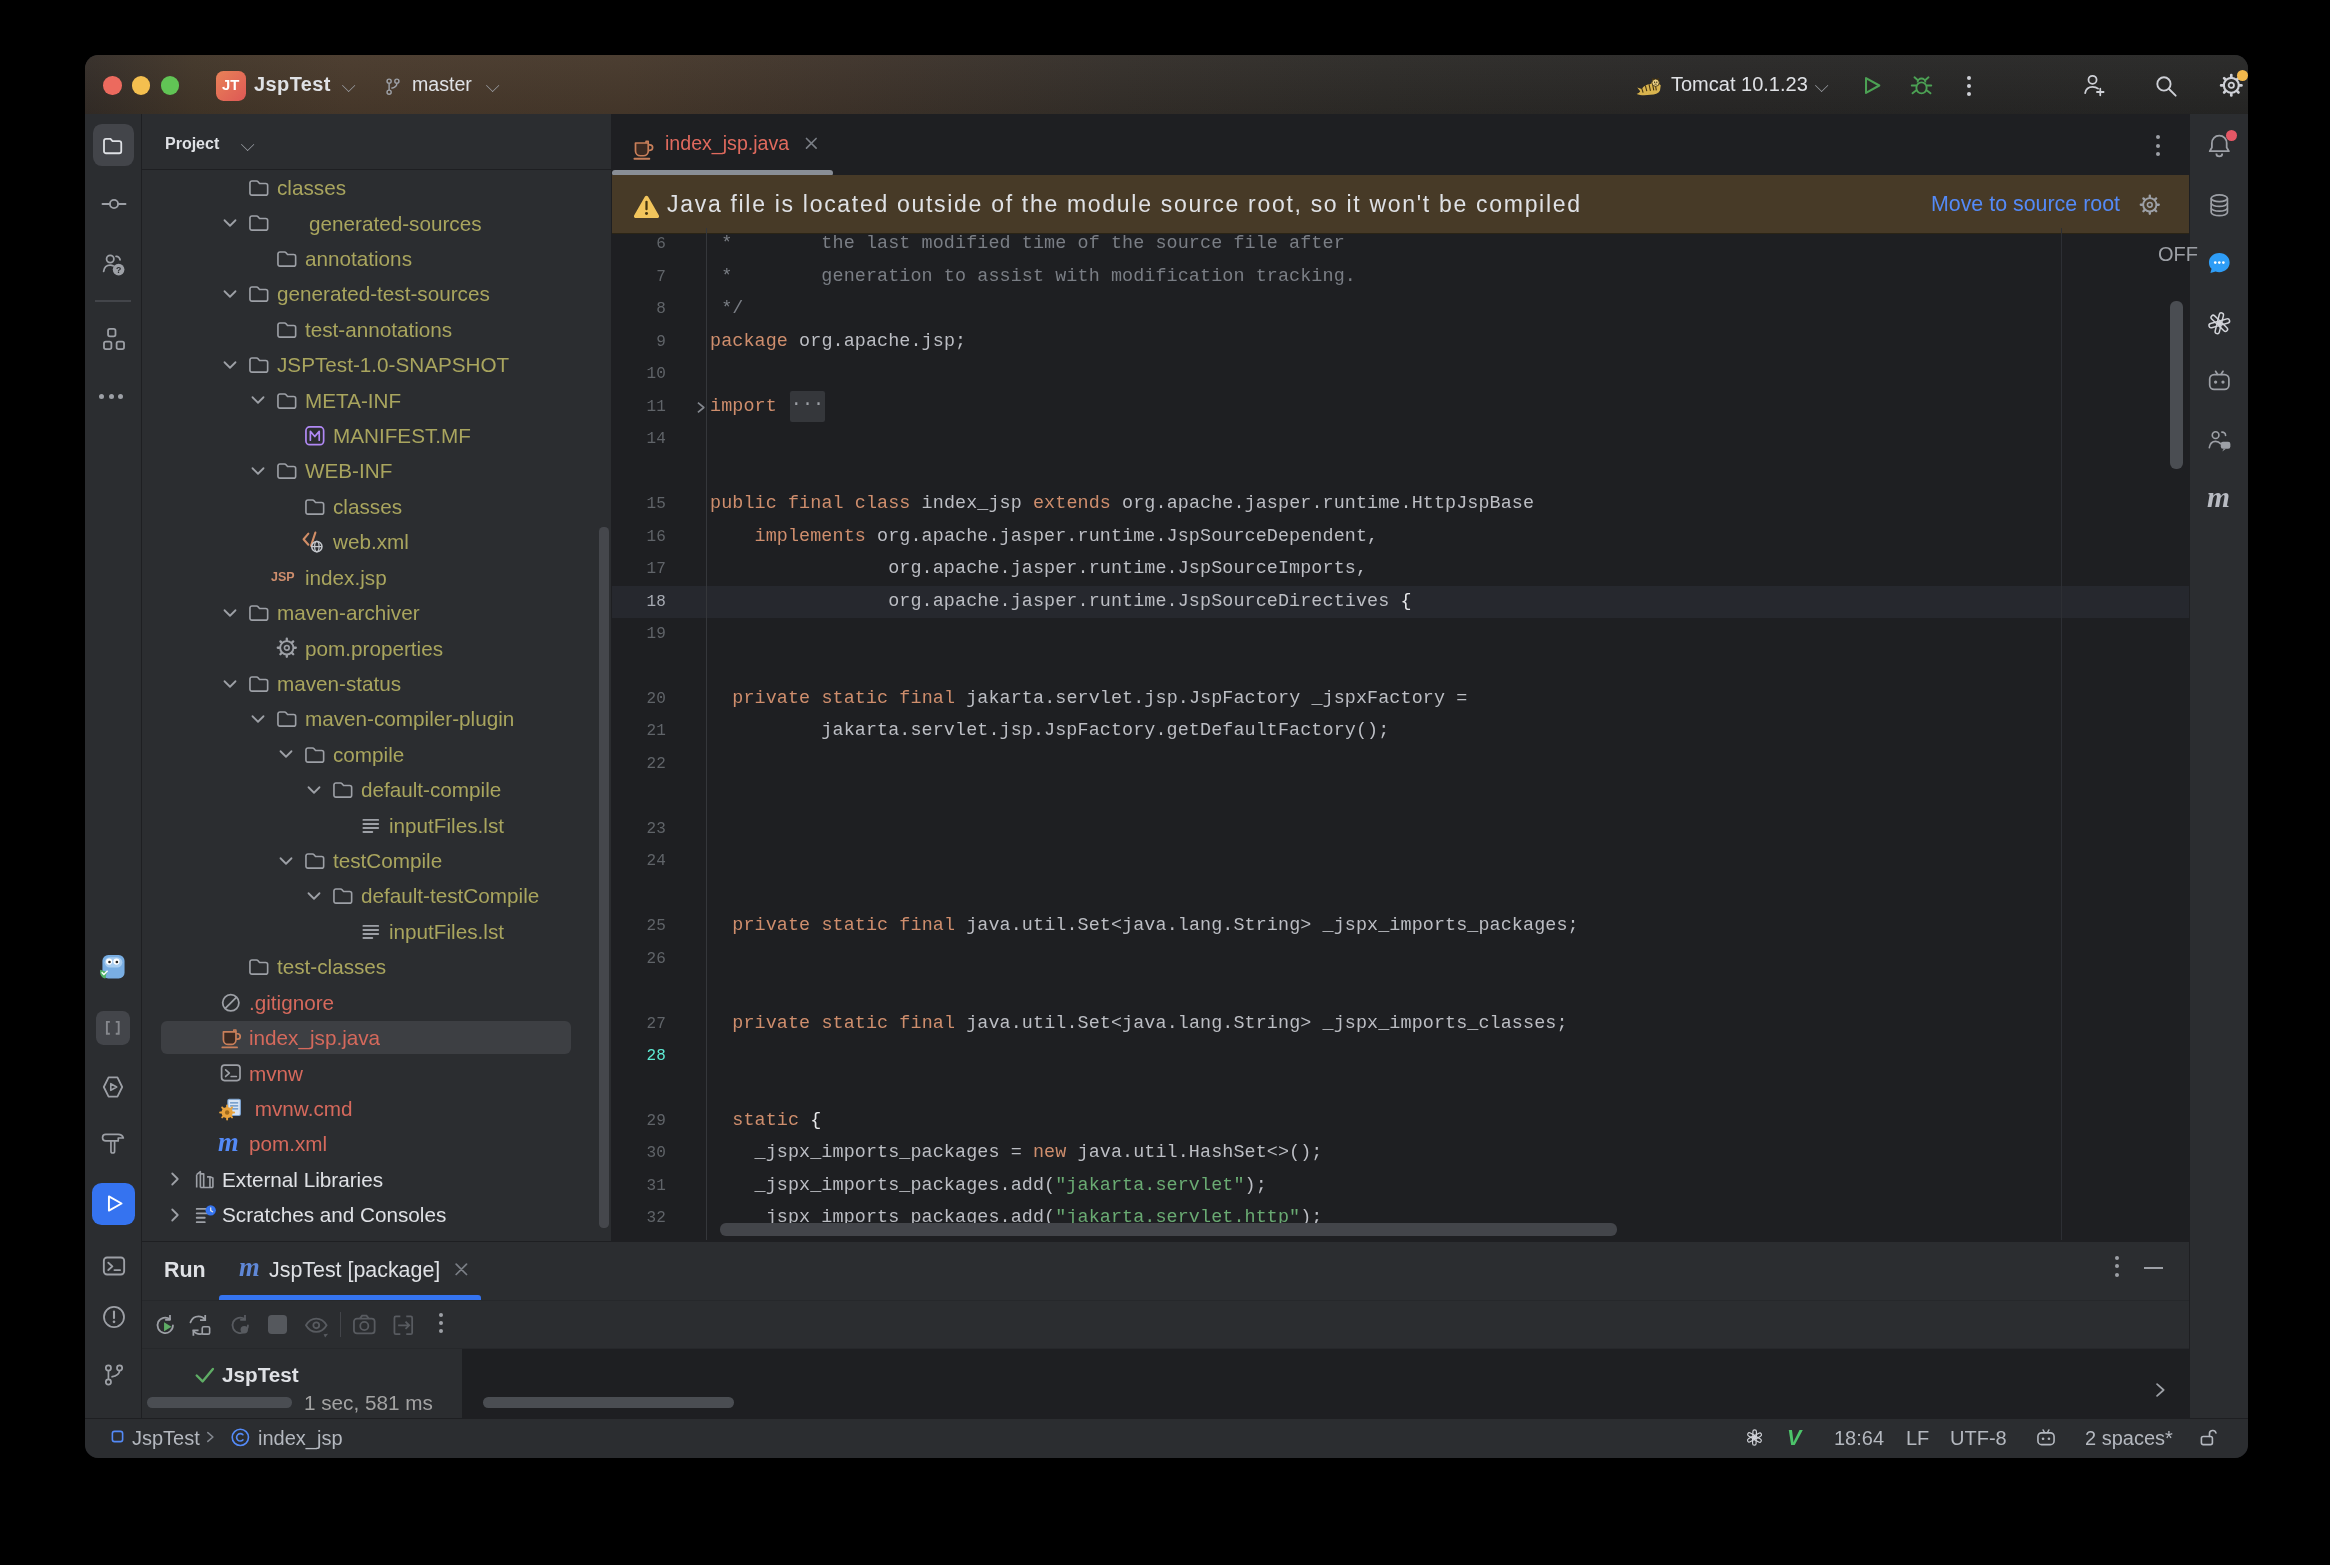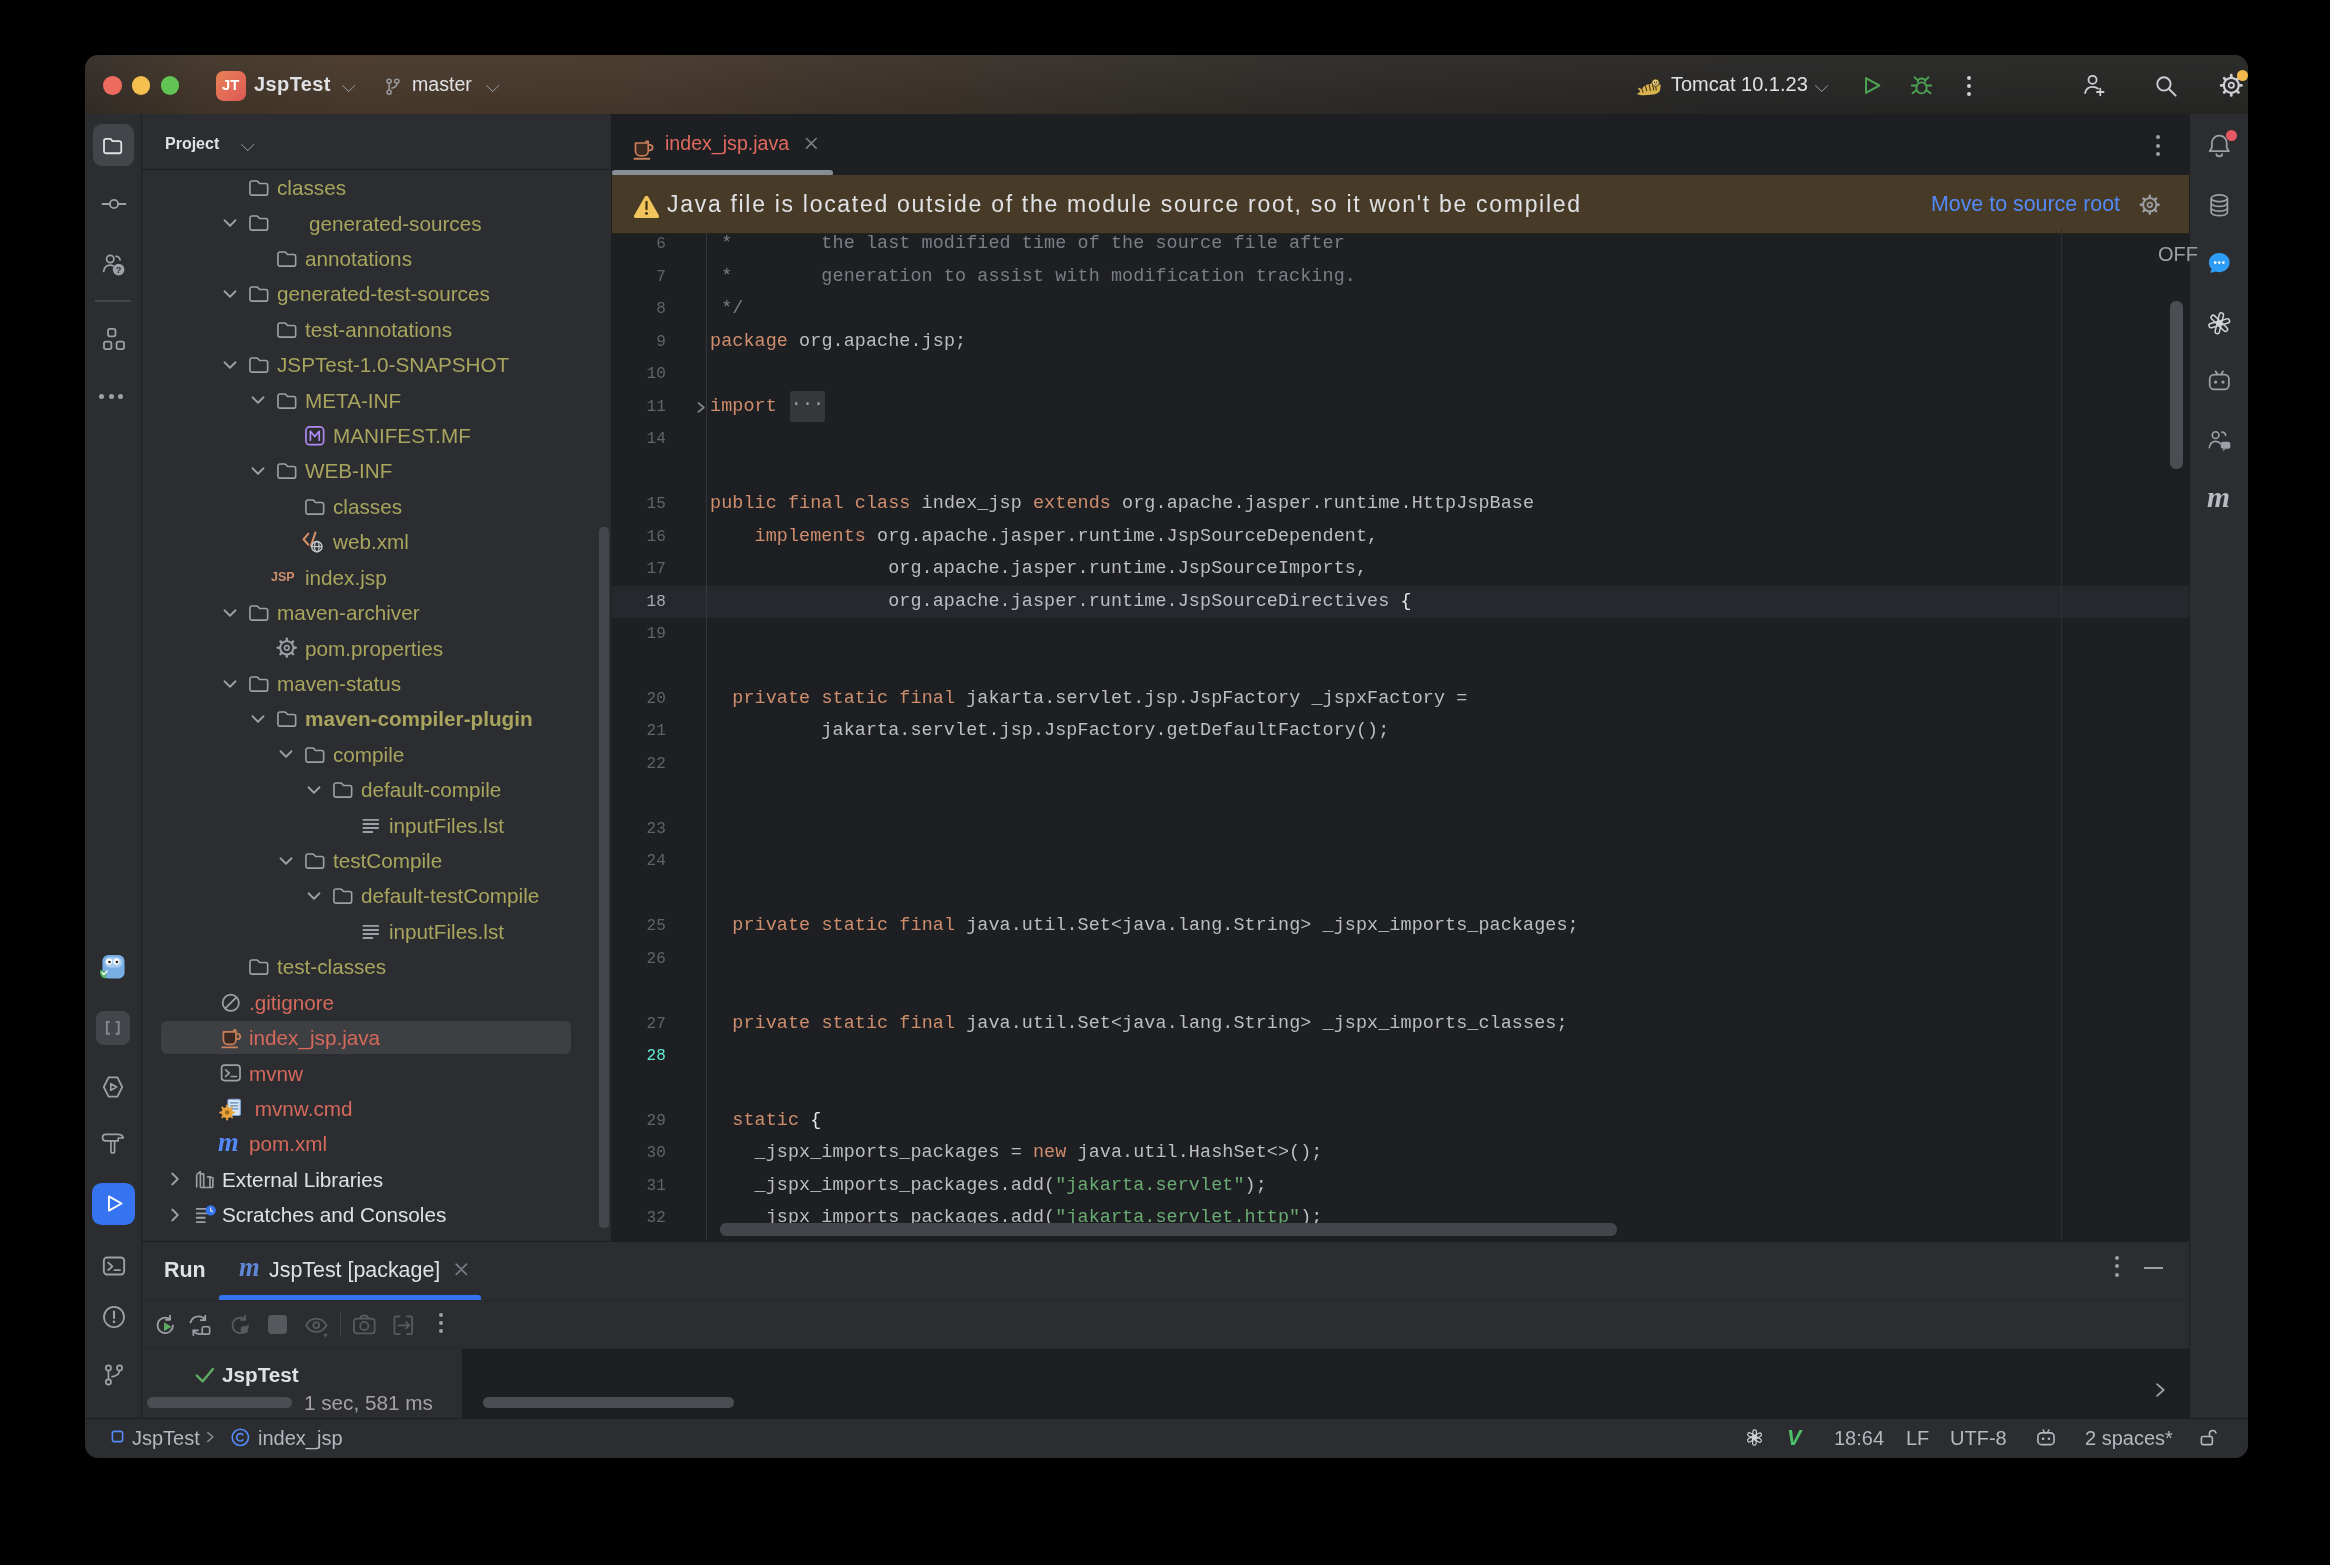--- a/index.html
+++ b/index.html
@@ -252,21 +252,21 @@
 <svg class="ic" style="left:162px;top:617px;" width="23.6" height="23.6" viewBox="0 0 32 32">
       <path d="M4 9.5c0-1.5 1.2-2.7 2.7-2.7h6.2c.8 0 1.6.4 2.1 1l2 2.3h8.3c1.5 0 2.7 1.2 2.7 2.7v10.5c0 1.5-1.2 2.7-2.7 2.7H6.7c-1.5 0-2.7-1.2-2.7-2.7z" fill="none" stroke="#9da0a6" stroke-width="2.2"></path>
     </svg>
 <div class="treetxt olive" style="left:192px;top:611px;">maven-status</div>
 <svg class="ic" style="left:162px;top:653px;" width="22" height="22" viewBox="0 0 32 32">
       <path d="M8 12l8 8 8-8" fill="none" stroke="#9da0a6" stroke-width="2.6" stroke-linecap="round" stroke-linejoin="round"></path>
     </svg>
 <svg class="ic" style="left:190px;top:652px;" width="23.6" height="23.6" viewBox="0 0 32 32">
       <path d="M4 9.5c0-1.5 1.2-2.7 2.7-2.7h6.2c.8 0 1.6.4 2.1 1l2 2.3h8.3c1.5 0 2.7 1.2 2.7 2.7v10.5c0 1.5-1.2 2.7-2.7 2.7H6.7c-1.5 0-2.7-1.2-2.7-2.7z" fill="none" stroke="#9da0a6" stroke-width="2.2"></path>
     </svg>
-<div class="treetxt olive" style="left:220px;top:646px;font-weight:bold;">maven-compiler-plugin</div>
+<div class="treetxt olive" style="left:220px;top:646px;">maven-compiler-plugin</div>
 <svg class="ic" style="left:190px;top:688px;" width="22" height="22" viewBox="0 0 32 32">
       <path d="M8 12l8 8 8-8" fill="none" stroke="#9da0a6" stroke-width="2.6" stroke-linecap="round" stroke-linejoin="round"></path>
     </svg>
 <svg class="ic" style="left:218px;top:688px;" width="23.6" height="23.6" viewBox="0 0 32 32">
       <path d="M4 9.5c0-1.5 1.2-2.7 2.7-2.7h6.2c.8 0 1.6.4 2.1 1l2 2.3h8.3c1.5 0 2.7 1.2 2.7 2.7v10.5c0 1.5-1.2 2.7-2.7 2.7H6.7c-1.5 0-2.7-1.2-2.7-2.7z" fill="none" stroke="#9da0a6" stroke-width="2.2"></path>
     </svg>
 <div class="treetxt olive" style="left:248px;top:682px;">compile</div>
 <svg class="ic" style="left:218px;top:724px;" width="22" height="22" viewBox="0 0 32 32">
       <path d="M8 12l8 8 8-8" fill="none" stroke="#9da0a6" stroke-width="2.6" stroke-linecap="round" stroke-linejoin="round"></path>
     </svg>

